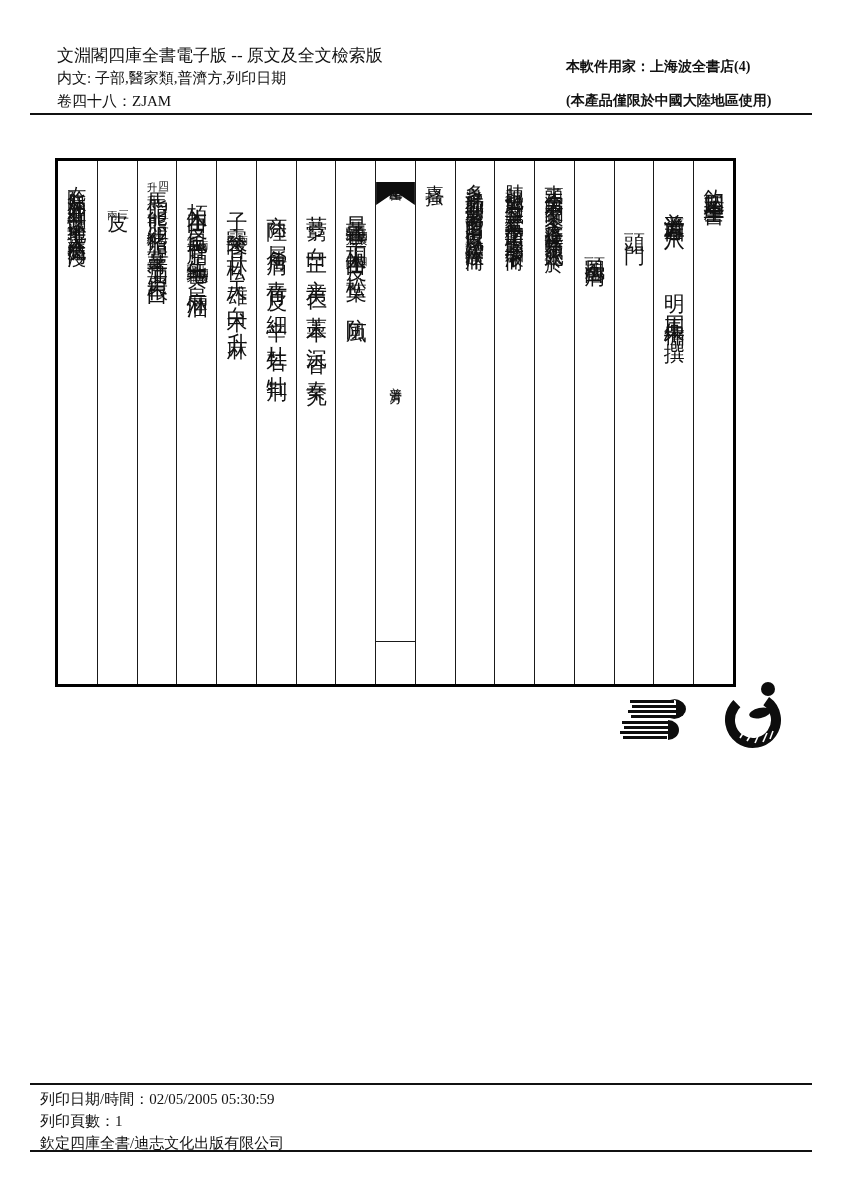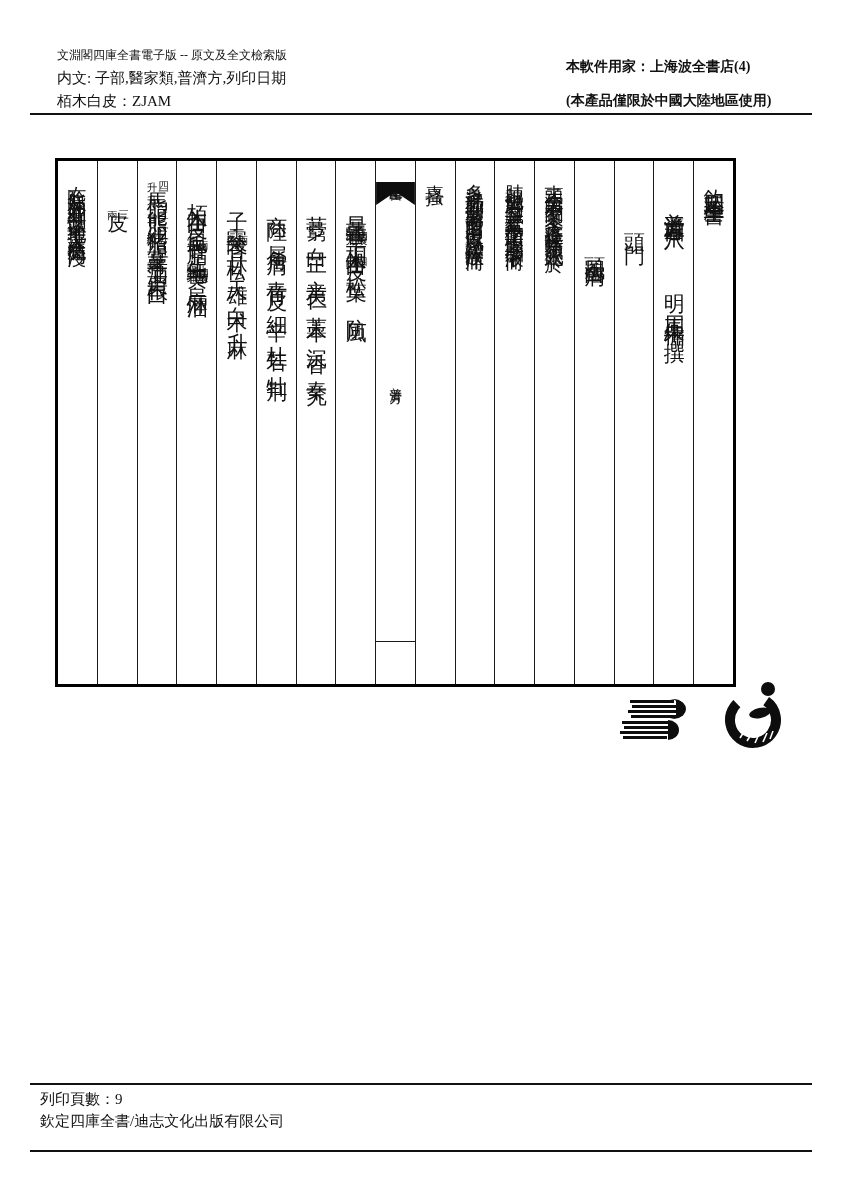--- a/index.html
+++ b/index.html
@@ -1,21 +1,21 @@
 <!DOCTYPE html>
 <html><head>
 <meta charset="utf-8">
 <style>
   html,body{margin:0;padding:0;background:#e8e8e8;}
   .page{position:relative;width:841px;height:1190px;background:#ffffff;margin:0 auto;
         font-family:"Liberation Serif","DejaVu Serif",serif;color:#111;overflow:hidden;}
 
   
   .hdr-left{position:absolute;left:57px;top:44px;line-height:23px;}
-  .hdr-left .l1{font-size:12px;text-align:right;}
+  .hdr-left .l1{font-size:17px;text-align:right;}
   .hdr-left .l2,.hdr-left .l3{font-size:15px;}
   .hdr-right{position:absolute;left:566px;top:50px;width:240px;font-size:14px;line-height:34px;font-weight:bold;}
   .hdr-rule{position:absolute;left:30px;right:29px;top:113px;height:2px;background:#111;}
 
   
   .book{position:absolute;left:55px;top:158px;width:681px;height:529px;border:3px solid #000;
         box-sizing:border-box;display:flex;flex-direction:row-reverse;background:#fff;}
   .col{flex:1;border-left:1.5px solid #1a1a1a;box-sizing:border-box;display:flex;
        flex-direction:column;align-items:center;overflow:hidden;}
   .col:last-child{border-left:none;}
@@ -48,21 +48,21 @@
           padding:3px 0 0 10px;font-size:15px;line-height:22px;}
 </style>
 </head>
 <body>
 
 <div class="page">
 
   <div class="hdr-left">
     <div class="l1">文淵閣四庫全書電子版 -- 原文及全文檢索版</div>
     <div class="l2">内文: 子部,醫家類,普濟方,列印日期</div>
-    <div class="l3">栢木白皮：ZJAM</div>
+    <div class="l3">卷四十八：ZJAM</div>
   </div>
   <div class="hdr-right">
     <div>本軟件用家：上海波全書店(4)</div>
     <div>(本產品僅限於中國大陸地區使用)</div>
   </div>
   <div class="hdr-rule"></div>
 
   <div class="book" id="book">
       <div class="col" style="padding-top: 12px;">
         <div class="vtext t-lg">欽定四庫全書</div>
@@ -248,17 +248,18 @@
         <line x1="22" y1="58" x2="27" y2="50"></line>
           <line x1="29" y1="61" x2="34" y2="53"></line>
         <line x1="37" y1="63" x2="41" y2="54"></line>
           <line x1="45" y1="62" x2="49" y2="53"></line>
         <line x1="52" y1="59" x2="55" y2="51"></line>
       </g>
     </svg>
   </div>
 
   <div class="footer">
-    <div>列印頁數：9</div>
+    <div>列印日期/時間：02/05/2005 05:30:59</div>
+    <div>列印頁數：1</div>
     <div>欽定四庫全書/迪志文化出版有限公司</div>
   </div>
 
 </div>
 
 </body></html>

